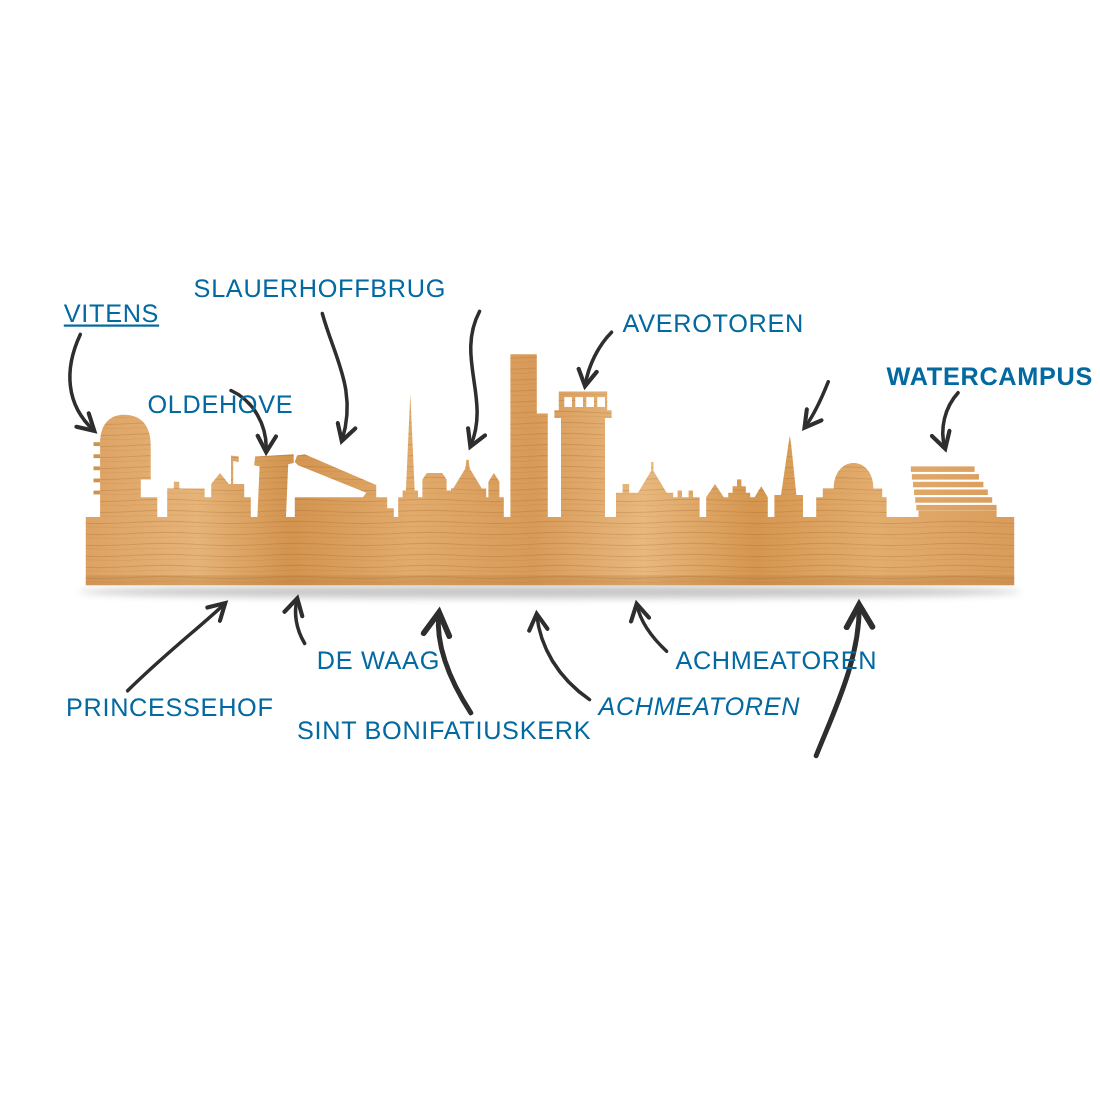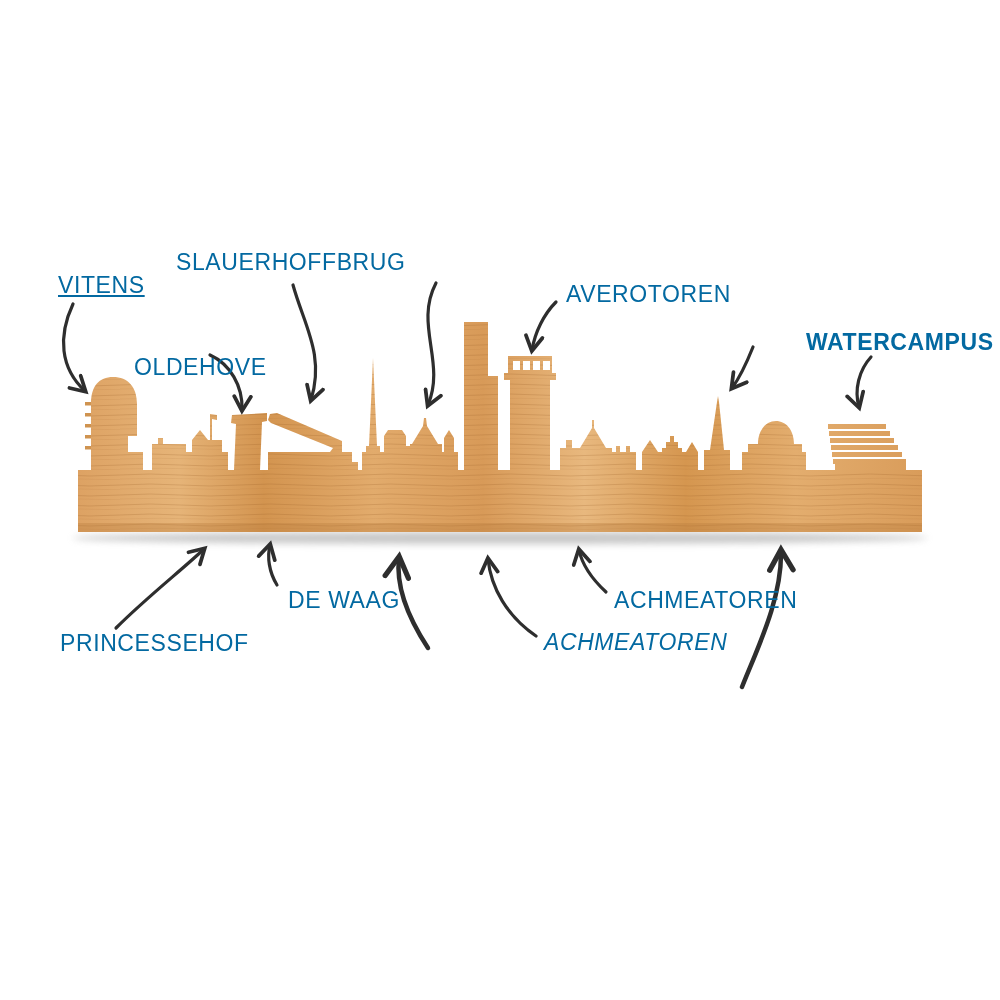--- a/index.html
+++ b/index.html
@@ -102,16 +102,17 @@
     </g>
   </svg>
 
   <div class="label" style="left:58px;  top:272px;text-decoration:underline;">VITENS</div>
   <div class="label" style="left:176px; top:249px;">SLAUERHOFFBRUG</div>
   <div class="label" style="left:566px; top:281px;">AVEROTOREN</div>
   <div class="label" style="left:134px; top:326px;margin-top:28px;">OLDEHOVE</div>
   <div class="label" style="left:806px; top:329px;font-weight:bold;">WATERCAMPUS</div>
   <div class="label" style="left:60px;  top:630px;">PRINCESSEHOF</div>
   <div class="label" style="left:288px; top:587px;">DE WAAG</div>
+  <div class="label" style="left:270px; top:651px;">SINT BONIFATIUSKERK</div>
   <div class="label" style="left:544px; top:629px;font-style:italic;">ACHMEATOREN</div>
   <div class="label" style="left:614px; top:587px;">ACHMEATOREN</div>
 
 </div>
 
 </body></html>

